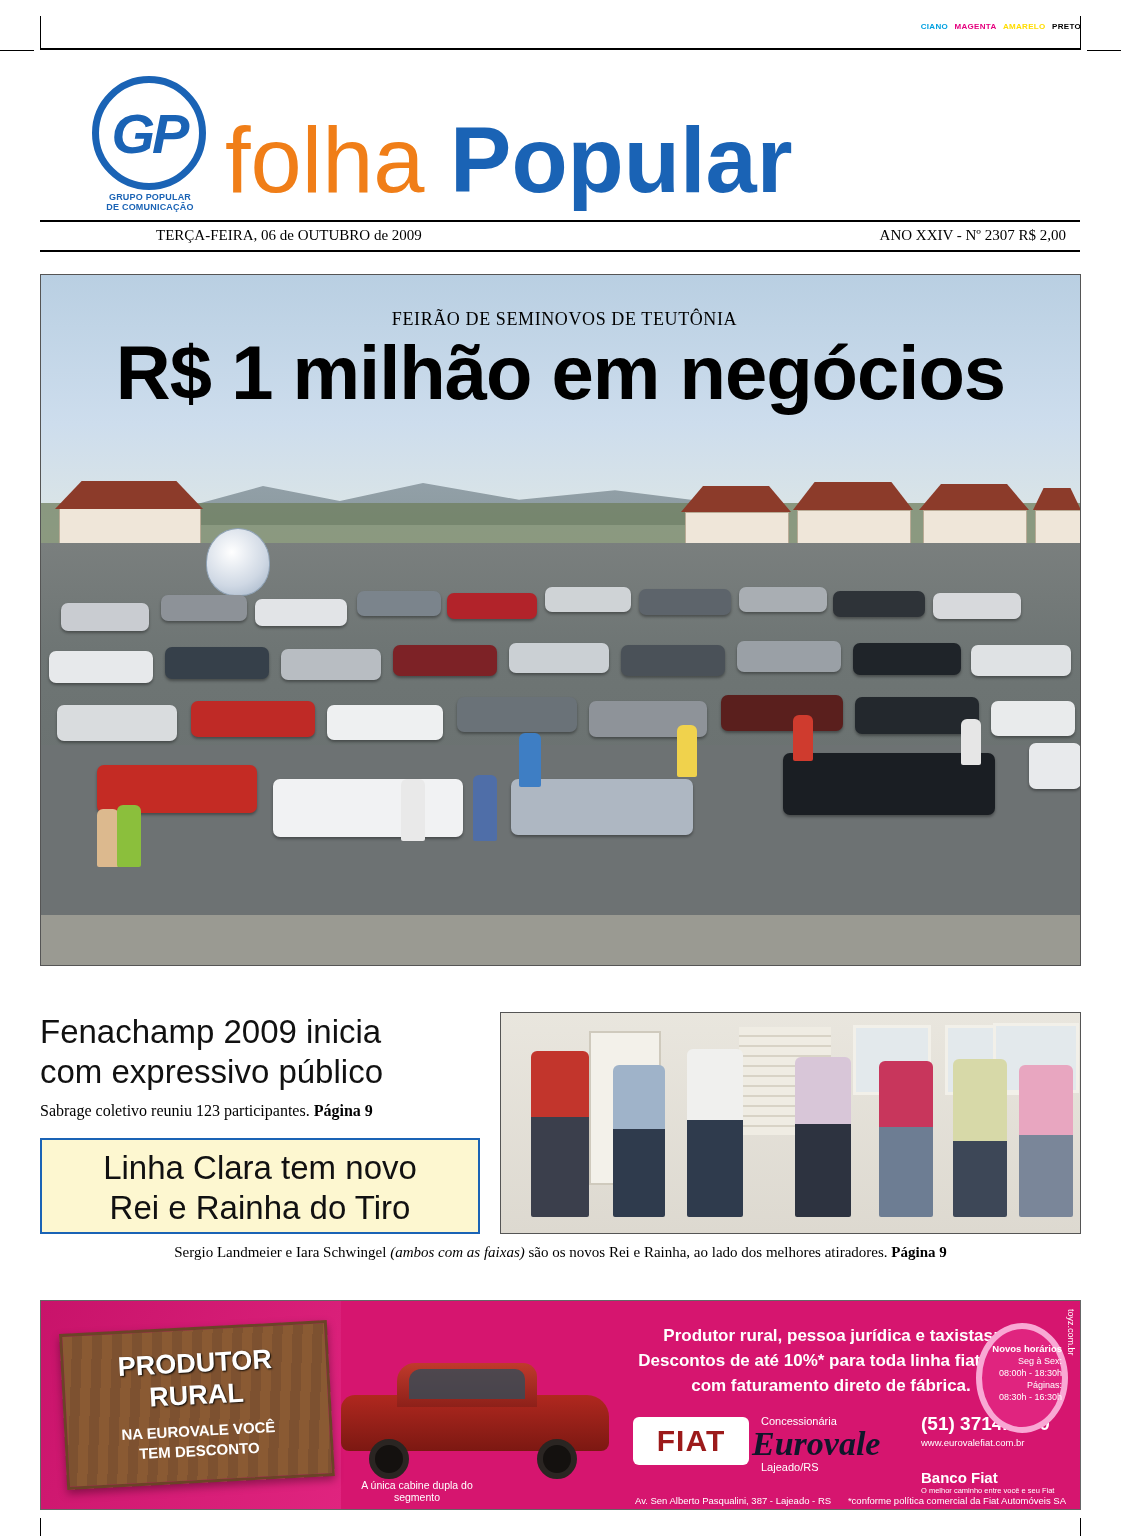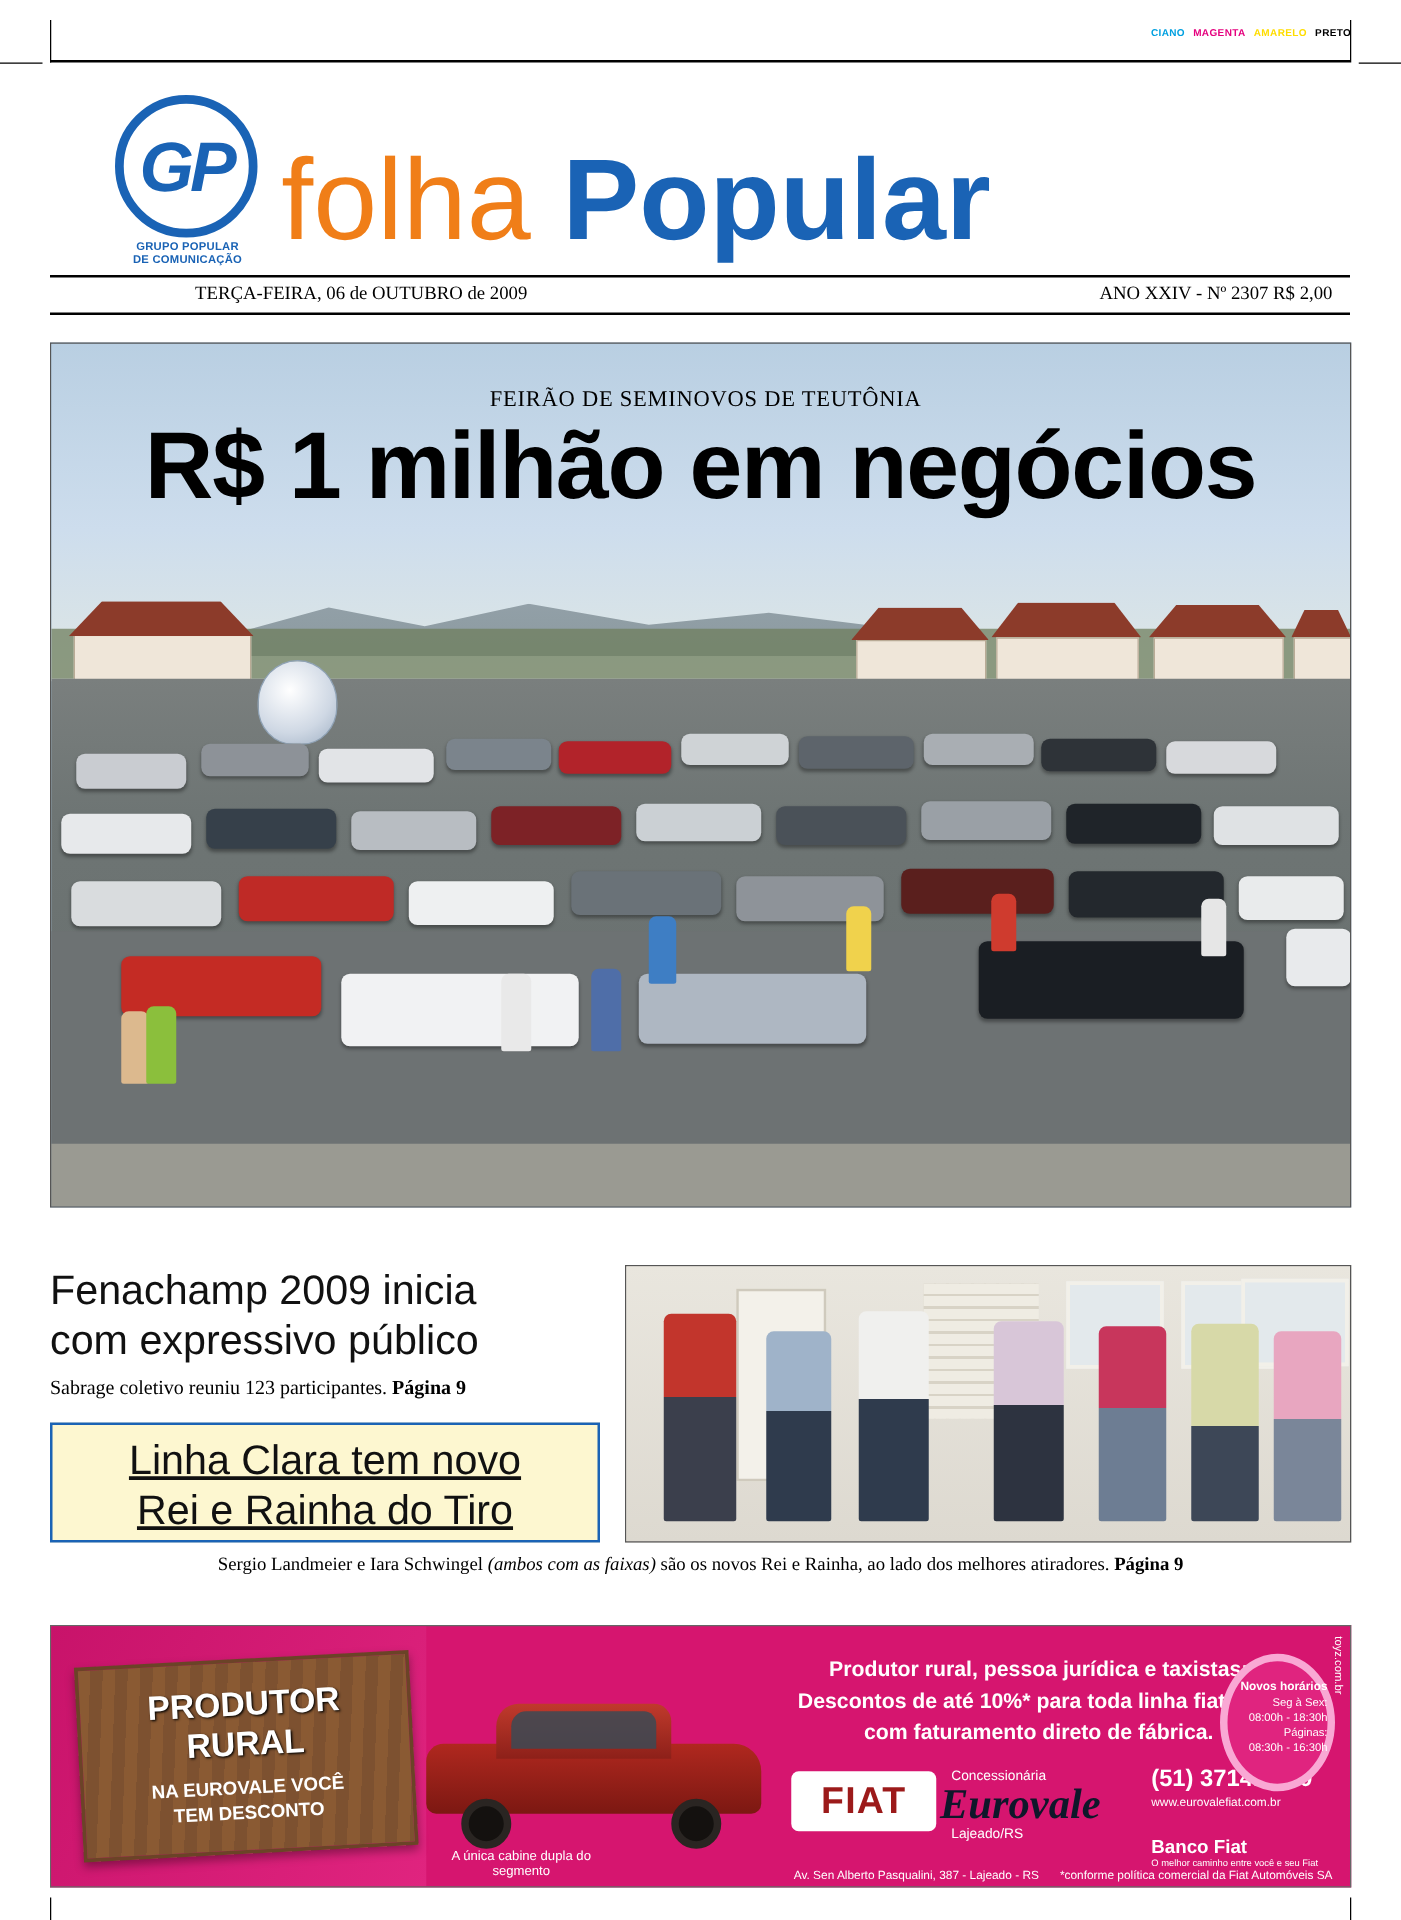--- a/index.html
+++ b/index.html
@@ -58,21 +58,21 @@
 
   .hero-cap{position:absolute;left:40px;top:956px;width:1041px;text-align:center;font-size:14.5px;font-weight:700;}
 
   
   .sec{position:absolute;left:40px;top:996px;width:1041px;height:262px;}
   .sec-left{position:absolute;left:0;top:0;width:440px;}
   .sec-h{font-family:"Liberation Sans",sans-serif;font-size:33px;line-height:40px;font-weight:400;color:#111;}
   .sec-sub{margin-top:10px;font-size:16px;}
   .sec-sub b{font-weight:700;}
   .yellowbox{position:absolute;left:0;top:126px;width:440px;height:96px;background:#fdf7d0;border:2px solid #1a63b5;box-sizing:border-box;}
-  .yellowbox .yb-t{font-family:"Liberation Sans",sans-serif;font-size:33px;line-height:40px;text-align:center;padding-top:8px;color:#111;text-decoration:underline;}
+  .yellowbox .yb-t{font-family:"Liberation Sans",sans-serif;font-size:33px;line-height:40px;text-align:center;padding-top:8px;color:#111;}
   .sec-photo{position:absolute;left:460px;top:0;width:581px;height:222px;border:1px solid #555;box-sizing:border-box;overflow:hidden;background:#d8d4cc;}
   .wall{position:absolute;left:0;top:0;width:100%;height:100%;background:linear-gradient(#e9e6de,#ddd9d0);}
   .door{position:absolute;left:88px;top:18px;width:68px;height:150px;background:#f3f1ea;border:2px solid #cfcabd;}
   .lattice{position:absolute;left:238px;top:14px;width:92px;height:108px;background:repeating-linear-gradient(0deg,#efece3 0 8px,#d8d3c6 8px 10px),repeating-linear-gradient(90deg,transparent 0 8px,#d8d3c6 8px 10px);}
   .win{position:absolute;top:12px;width:72px;height:64px;background:#e3e9ec;border:3px solid #f2f0e9;}
   .person{position:absolute;bottom:16px;border-radius:6px 6px 2px 2px;}
   .sec-cap{position:absolute;left:0;top:232px;width:1041px;text-align:center;font-size:15px;}
   .sec-cap i{font-style:italic;}
   .sec-cap b{font-weight:700;}
 

